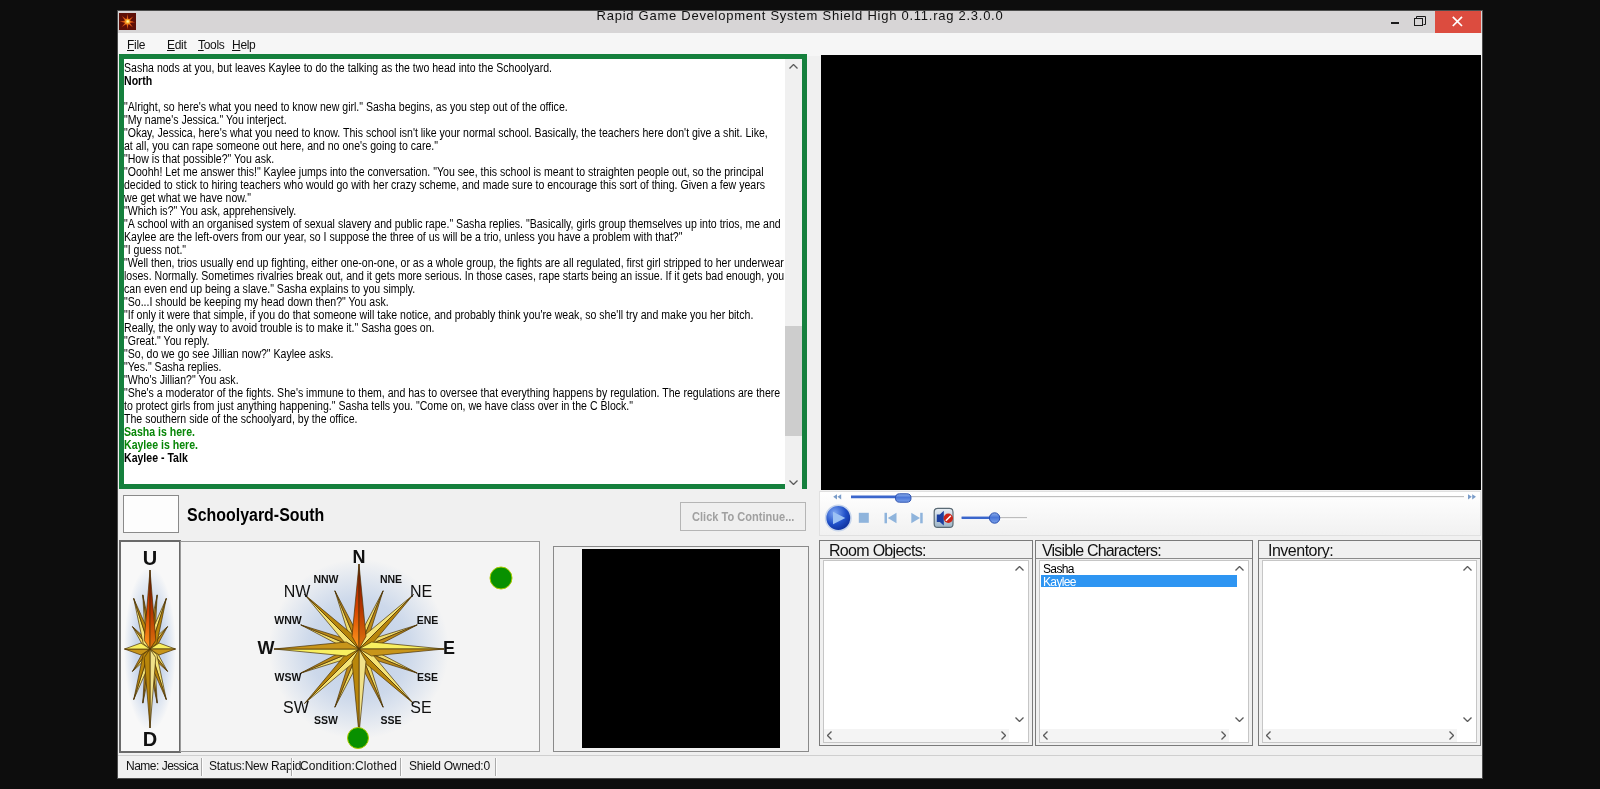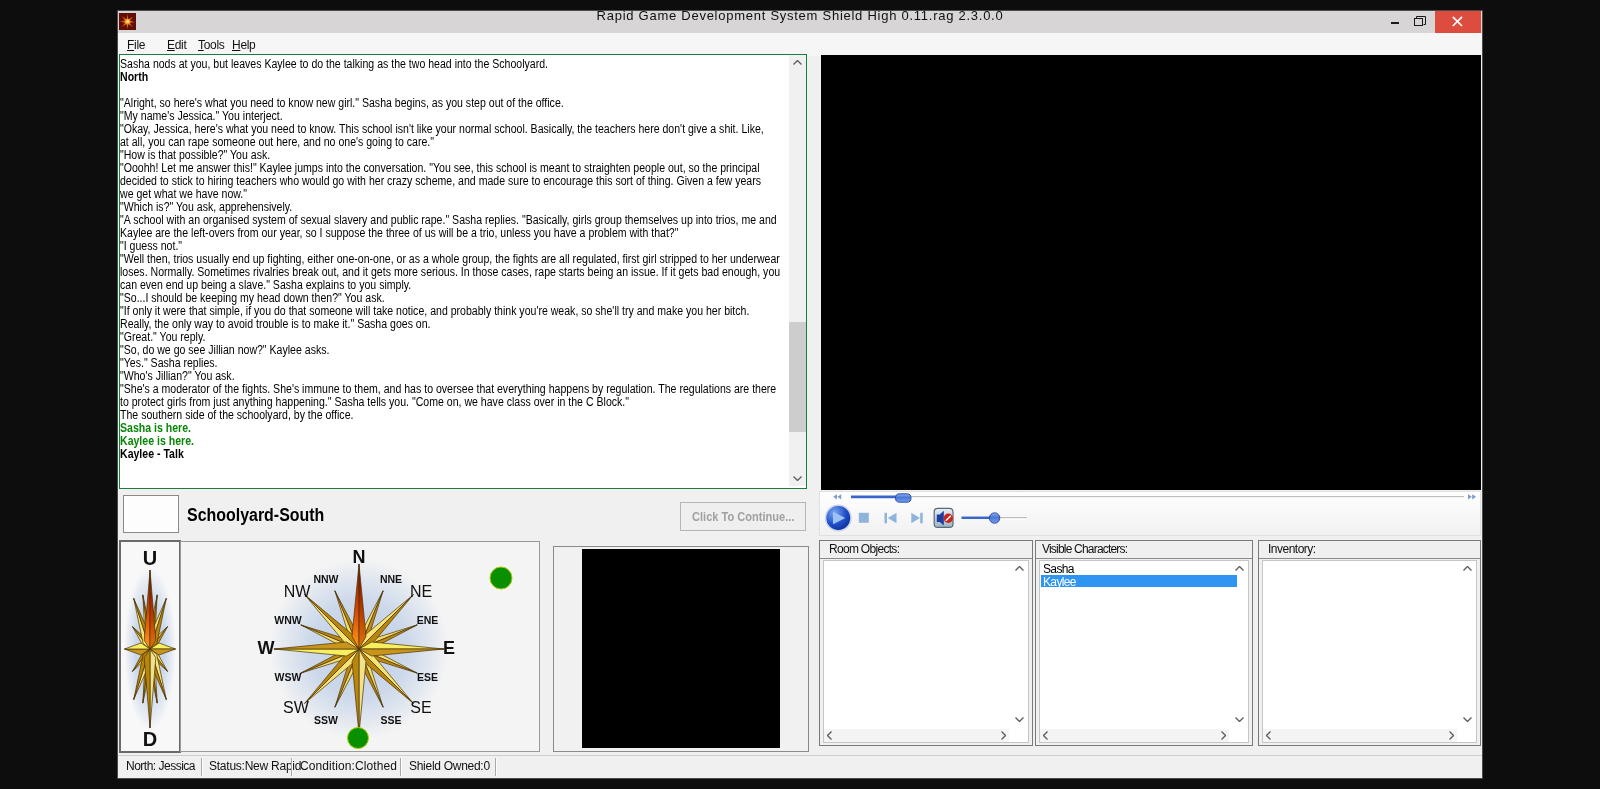--- a/index.html
+++ b/index.html
@@ -9,21 +9,21 @@
 #titlebar { position:absolute; left:118px; top:11px; width:1364px; height:22px;
   background:#d7d5d6; }
 #title { position:absolute; left:118px; top:5px; width:1364px; height:16px;
   text-align:center; line-height:22px; font-size:13px; letter-spacing:0.74px; color:#111; }
 #appicon { position:absolute; left:119px; top:13px; width:17px; height:17px; }
 #btnmin { position:absolute; left:1391px; top:22px; width:8px; height:2px; background:#1a1a1a; }
 #btnclose { position:absolute; left:1435px; top:11px; width:46px; height:22px; background:#dc4c3f; }
 #menubar { position:absolute; left:118px; top:33px; width:1364px; height:23px; background:#f6f6f6; }
 .mi { position:absolute; top:38px; font-size:12px; letter-spacing:-0.3px; color:#111; }
 #textarea { position:absolute; left:119px; top:54px; width:688px; height:435px;
-  background:#fff; border:1px solid #15803d; }
+  background:#fff; border:5px solid #15803d; }
 #story { position:absolute; left:0px; top:3px; width:768px; overflow:hidden; transform:scaleX(0.88); transform-origin:0 0; }
 .ln { height:13px; line-height:13px; font-size:12px; color:#000; white-space:pre; }
 .lb { font-weight:bold; }
 .lg { font-weight:bold; color:#078607; }
 #vsb { position:absolute; right:0; top:0; width:17px; height:431px; background:#f0f0f0; }
 #vsb .thumb { position:absolute; left:0px; top:267px; width:17px; height:110px; background:#cdcdcd; }
 .chev { position:absolute; line-height:0; }
 #sybox { position:absolute; left:123px; top:495px; width:56px; height:38px; background:#fdfdfd; border:1px solid #8a8a8a; }
 #sylbl { position:absolute; left:187px; top:505px; font-size:18px; font-weight:bold; color:#000; }
 #contbtn { position:absolute; left:680px; top:502px; width:126px; height:29px;
@@ -33,21 +33,21 @@
   background:#f8f8f8; border:2px solid #6a6a6a; }
 #rosepanel { position:absolute; left:180px; top:541px; width:360px; height:211px;
   background:#f4f4f4; border:1px solid #9a9a9a; }
 #picpanel { position:absolute; left:553px; top:546px; width:256px; height:206px;
   background:#f1f1f1; border:1px solid #8a8a8a; }
 #picblack { position:absolute; left:28px; top:2px; width:198px; height:199px; background:#000; }
 #video { position:absolute; left:821px; top:55px; width:660px; height:435px; background:#000; }
 #mediabar { position:absolute; left:819px; top:491px; width:662px; height:45px;
   background:linear-gradient(#ffffff,#f1f1f1); border:1px solid #e0e0e0; }
 .gpanel { position:absolute; top:540px; height:206px; background:#f0f0f0; border:1px solid #7a7a7a; }
-.glbl { position:absolute; top:1px; font-size:12px; color:#111; }
+.glbl { position:absolute; top:1px; font-size:16px; color:#111; }
 .gsep { position:absolute; left:0; right:0; top:17px; border-top:1px solid #8a8a8a; }
 .glist { position:absolute; left:3px; top:19px; height:183px; background:#fff; border:1px solid #c6c6c6; }
 .hsb { position:absolute; left:0px; bottom:0px; height:13px; background:#f4f4f4; }
 #statusbar { position:absolute; left:118px; top:755px; width:1364px; height:23px;
   background:#f0f0f0; border-top:1px solid #cfcfcf; }
 .st { position:absolute; top:759px; font-size:12px; color:#111; }
 .stsep { position:absolute; top:758px; width:1px; height:18px; background:#a9a9a9; box-shadow:1px 0 0 #fdfdfd; }
 </style></head>
 <body>
 <div id="page">
@@ -382,20 +382,20 @@
       <div class="chev" style="left:3px;top:2px;"><svg width="5" height="9">
               <polyline points="4.5,0.5 0.5,4.5 4.5,8.5" fill="none" stroke="#5a5a5a" stroke-width="1.3"></polyline>
             </svg></div>
       <div class="chev" style="right:3px;top:2px;"><svg width="5" height="9">
               <polyline points="0.5,0.5 4.5,4.5 0.5,8.5" fill="none" stroke="#5a5a5a" stroke-width="1.3"></polyline>
             </svg></div>
     </div>
   </div>
 </div>
 <div id="statusbar"></div>
-<div class="st" style="left:126px;letter-spacing:-0.5px;">North: Jessica</div>
+<div class="st" style="left:126px;letter-spacing:-0.5px;">Name: Jessica</div>
 <div class="stsep" style="left:201px;"></div>
 <div class="st" style="left:209px;letter-spacing:-0.24px;">Status:New Rapid</div>
 <div class="stsep" style="left:291px;"></div>
 <div class="st" style="left:300px;letter-spacing:0.1px;">Condition:Clothed</div>
 <div class="stsep" style="left:400px;"></div>
 <div class="st" style="left:409px;letter-spacing:-0.28px;">Shield Owned:0</div>
 <div class="stsep" style="left:495px;"></div>
 </div>
 </body></html>

